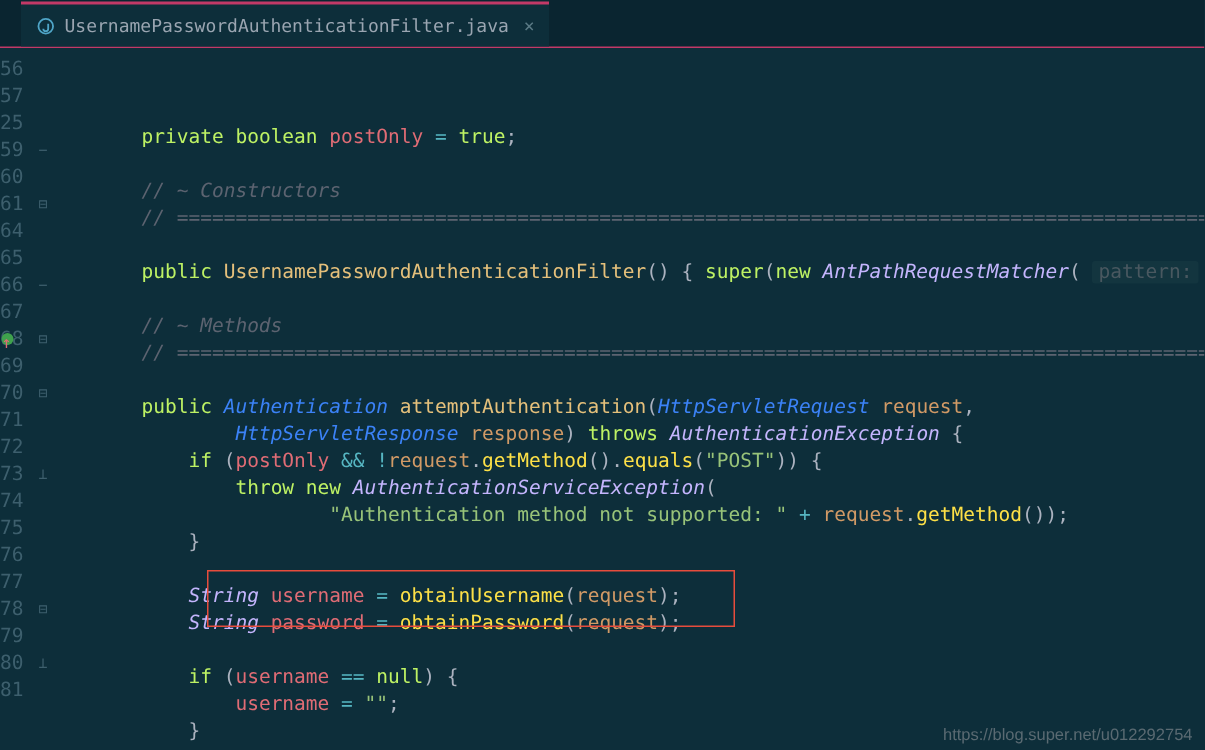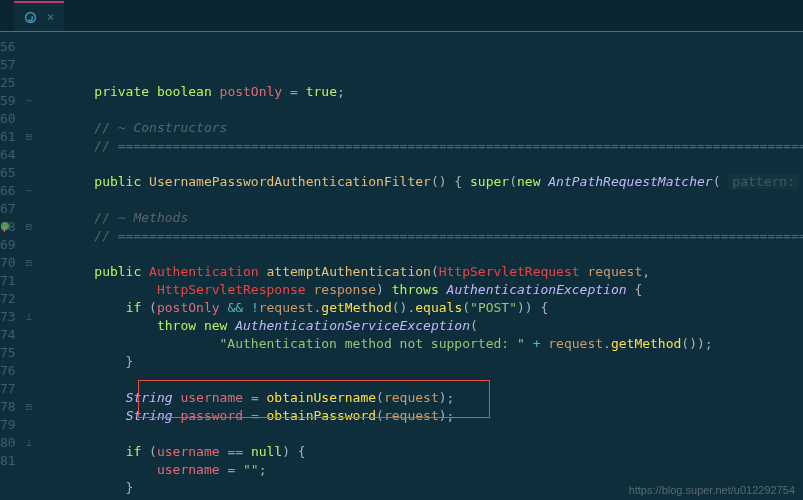--- a/index.html
+++ b/index.html
@@ -14,21 +14,21 @@
 .gutter div{height:18px;line-height:18px;padding-right:10px}
 .fold{width:14px;padding-top:6px;color:#3d5f6d}
 .fold div{height:18px;line-height:18px;text-align:center;font-size:10px}
 .mark{width:12px;padding-top:6px}
 .mark div{height:18px;line-height:18px;position:relative}
 .bp{position:absolute;left:1px;top:4px;width:8px;height:8px;border-radius:50%;background:#3fa14d}
 .arrow{position:absolute;left:1px;top:2px;color:#e06c75;font-size:11px}
 .code{flex:1;padding-top:6px;white-space:pre;position:relative}
 .ln{height:18px;line-height:18px}
 .kw{color:#bef264}
-.typ{color:#ef4444;}
+.typ{color:#3b82f6;font-style:italic}
 .typ2{color:#c4b5fd;font-style:italic}
 .fn{color:#e5c07b}
 .fn2{color:#fde047}
 .str{color:#98c379}
 .cm{color:#5c6370;font-style:italic}
 .pn{color:#abb2bf}
 .var{color:#e06c75}
 .par{color:#d19a66}
 .op{color:#56b6c2}
 .hint{color:#495860;background:#13353f;padding:0 4px;border-radius:2px}
@@ -39,20 +39,21 @@
 <body>
 
 <div class="tabbar">
   <div class="tab active">
     <span class="ficon">
       <svg width="13" height="13" viewBox="0 0 16 16">
           <circle cx="8" cy="8" r="6" fill="none" stroke="#4fa5c7" stroke-width="1.5"></circle>
           <path d="M6 10 a2 2 0 0 0 4 0 v-4" fill="none" stroke="#4fa5c7" stroke-width="1.5"></path>
         </svg>
     </span>
+    <span>UsernamePasswordAuthenticationFilter.java</span>
     <span class="close">×</span>
   </div>
 </div>
 
 <div class="editor">
   <div class="mark" id="mark">
       <div></div>
       <div></div>
       <div></div>
       <div></div>

